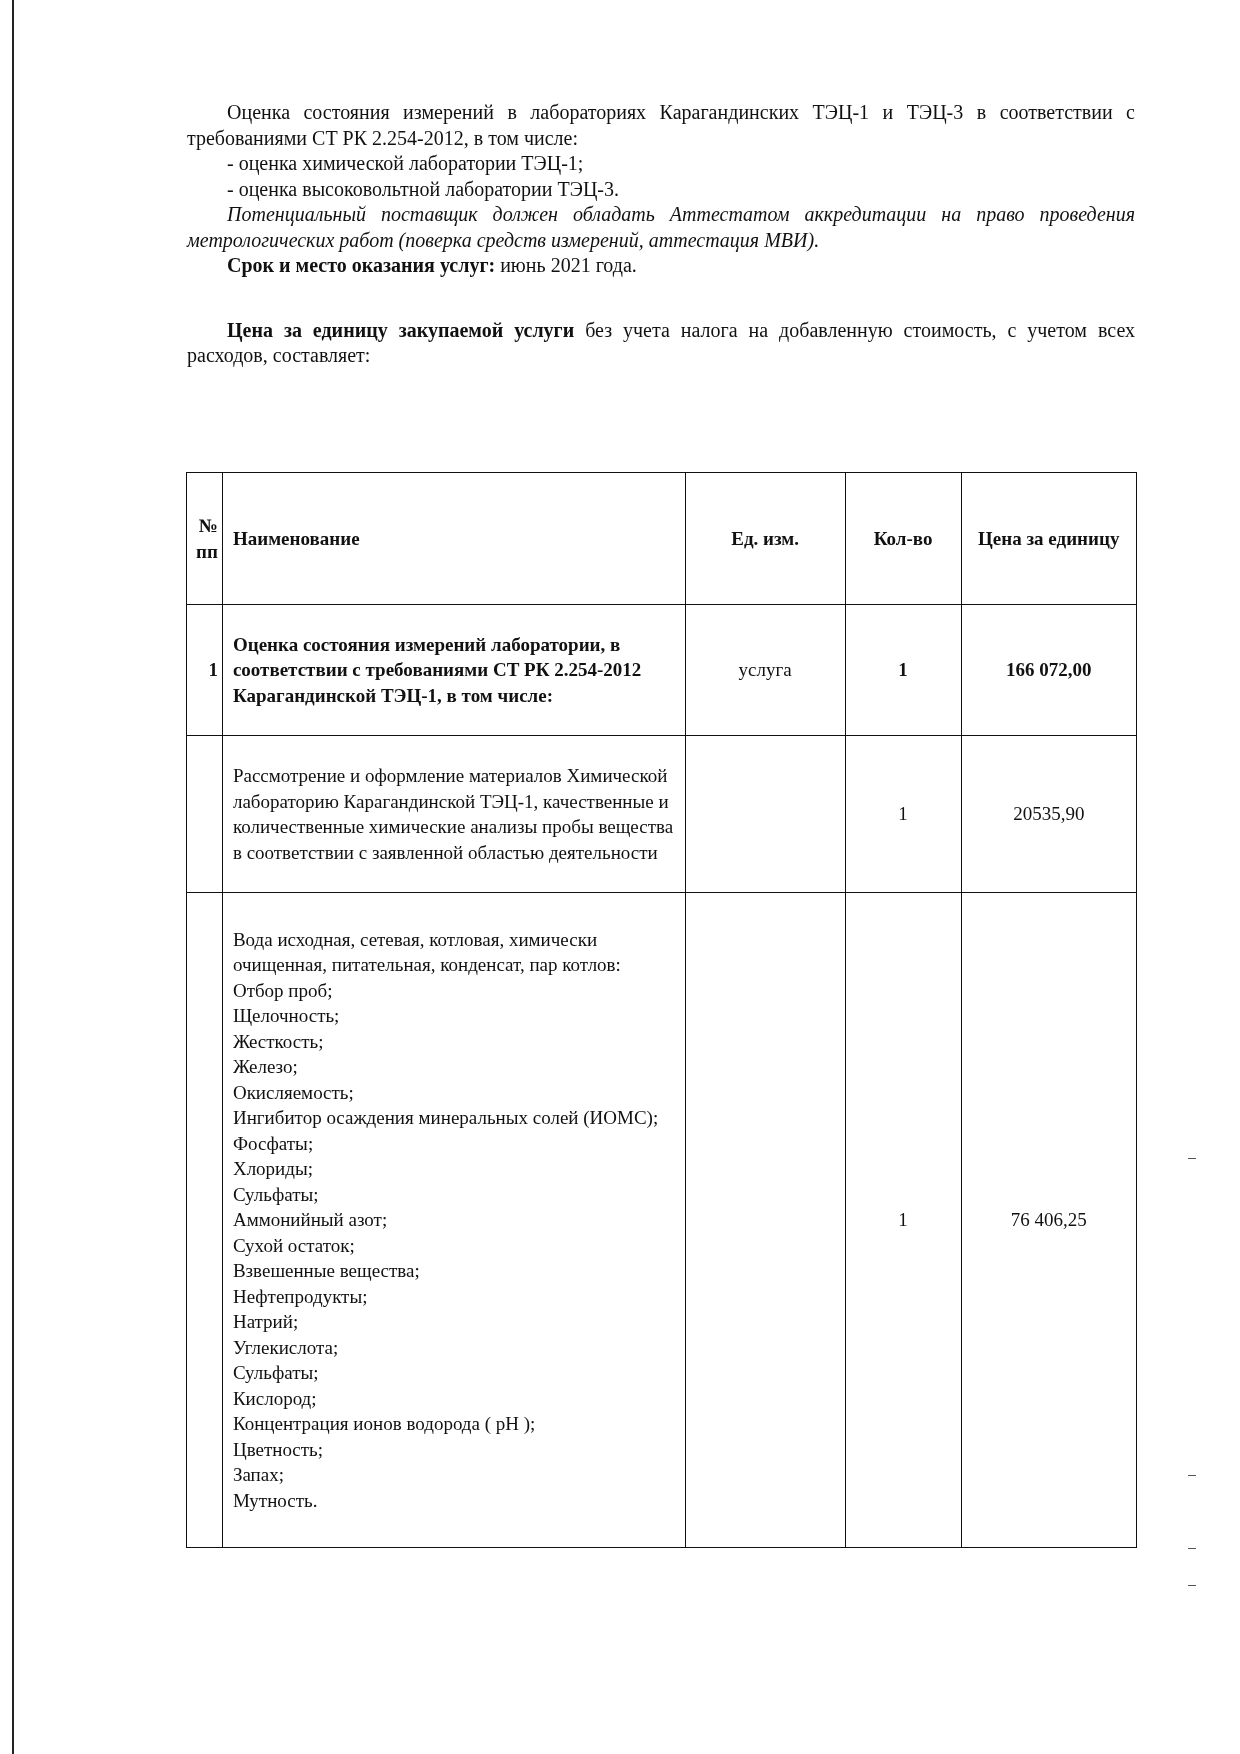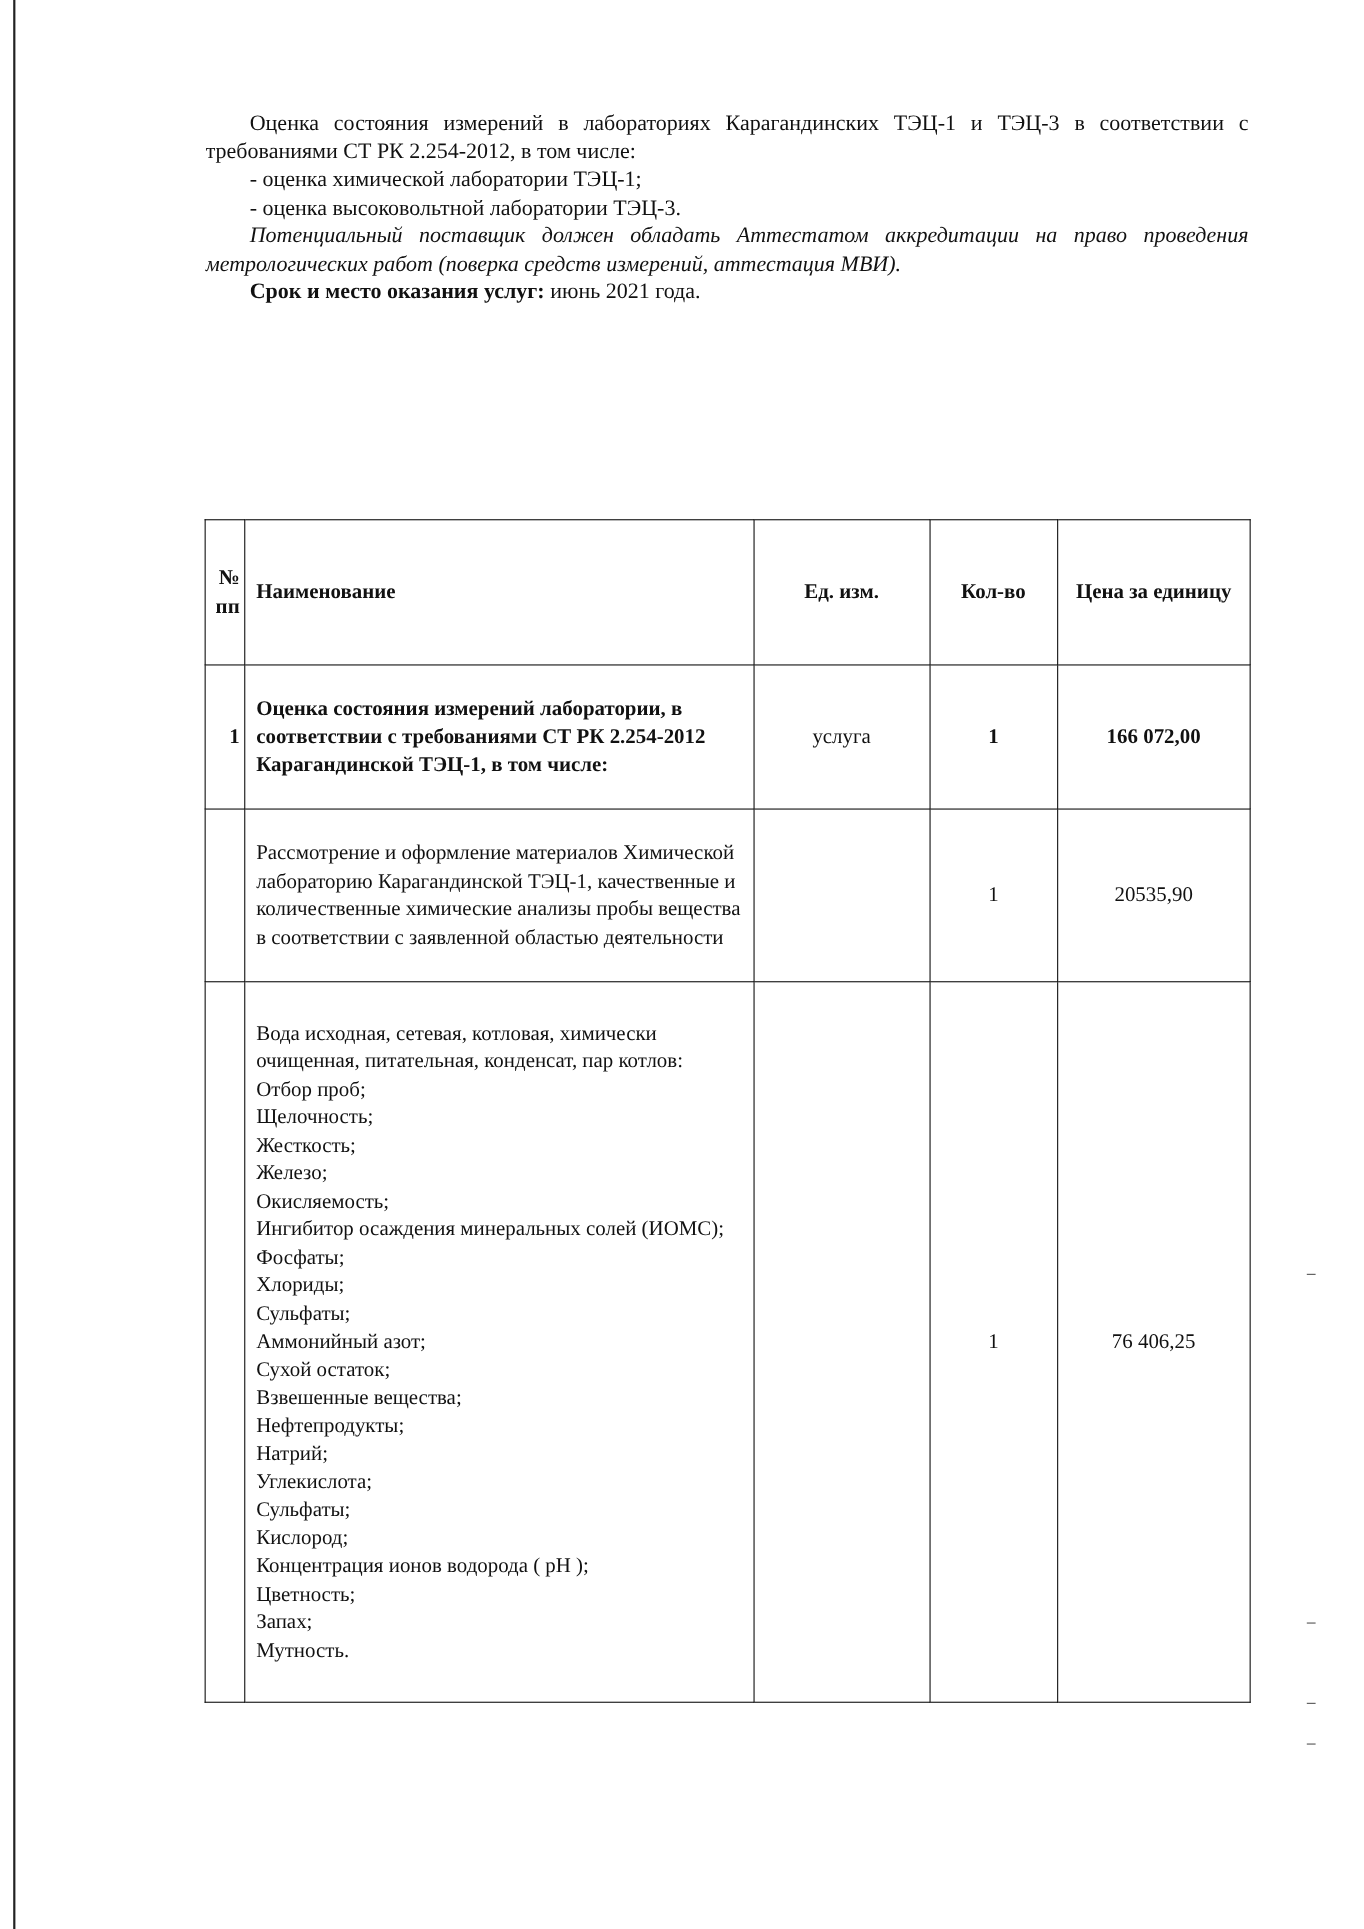--- a/index.html
+++ b/index.html
@@ -48,20 +48,21 @@
 <div class="scan-mark" style="left:1188px;top:1548px;width:8px;height:1px;"></div>
 <div class="scan-mark" style="left:1188px;top:1585px;width:8px;height:1px;"></div>
 
 <div class="page">
   <p class="p">Оценка состояния измерений в лабораториях Карагандинских ТЭЦ-1 и ТЭЦ-3 в соответствии с требованиями СТ РК 2.254-2012, в том числе:</p>
   <p class="bullet">- оценка химической лаборатории ТЭЦ-1;</p>
   <p class="bullet">- оценка высоковольтной лаборатории ТЭЦ-3.</p>
   <p class="p italic">Потенциальный поставщик должен обладать Аттестатом аккредитации на право проведения метрологических работ (поверка средств измерений, аттестация МВИ).</p>
   <p class="p"><span class="bold">Срок и место оказания услуг:</span><span> июнь 2021 года.</span></p>
   <div class="gap"></div>
+  <p class="p"><span class="bold">Цена за единицу закупаемой услуги</span><span>  без учета налога на добавленную стоимость, с учетом всех расходов, составляет:</span></p>
 </div>
 
 <table class="price">
   <thead>
     <tr>
       <th class="c-num">№ пп</th>
       <th class="c-name">Наименование</th>
       <th class="c-unit">Ед. изм.</th>
       <th class="c-qty">Кол-во</th>
       <th class="c-price">Цена за единицу</th>

